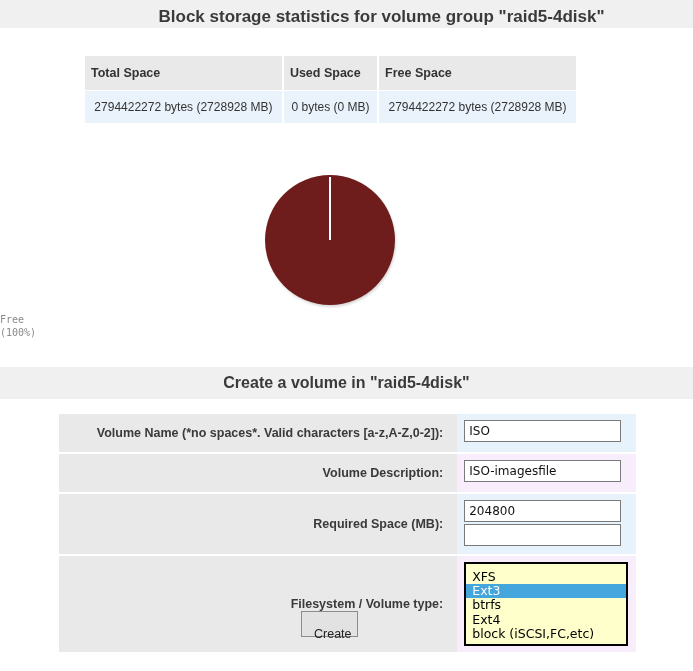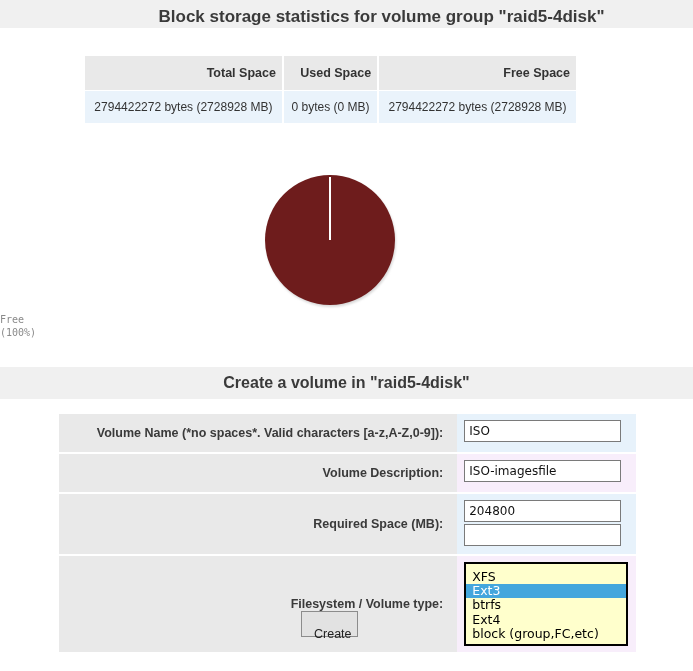--- a/index.html
+++ b/index.html
@@ -49,21 +49,21 @@
     border-collapse: separate;
     border-spacing: 2px 1px;
     font-size: 12px;
   }
   #stats-table th {
     background: #e9e9e9;
     color: #333333;
     font-weight: bold;
     font-size: 12.5px;
     padding: 10px 6px;
-    text-align: right;
+    text-align: left;
     white-space: nowrap;
   }
   #stats-table td {
     background: #eaf3fb;
     color: #333333;
     padding: 9px 6px;
     text-align: center;
     white-space: nowrap;
     font-size: 12px;
   }
@@ -240,21 +240,21 @@
     <div>Free</div>
     <div>(100%)</div>
   </div>
 </div>
 
 <div class="banner" id="banner-form">Create a volume in "raid5-4disk"</div>
 
 <table id="form-table">
   <tbody>
     <tr>
-      <td class="label-cell">Volume Name (*no spaces*. Valid characters [a-z,A-Z,0-9]):</td>
+      <td class="label-cell">Volume Name (*no spaces*. Valid characters [a-z,A-Z,0-2]):</td>
       <td class="field-cell field-blue">
         <input class="txt" type="text" value="ISO" style="">
       </td>
     </tr>
 
     <tr>
       <td class="label-cell">Volume Description:</td>
       <td class="field-cell field-pink">
         <input class="txt" type="text" value="ISO-imagesfile" style="">
       </td>
@@ -269,20 +269,20 @@
     </tr>
 
     <tr>
       <td class="label-cell">Filesystem / Volume type:</td>
       <td class="field-cell field-pink">
         <ul id="fs-listbox">
           <li>XFS</li>
           <li class="selected">Ext3</li>
           <li>btrfs</li>
           <li>Ext4</li>
-          <li>block (group,FC,etc)</li>
+          <li>block (iSCSI,FC,etc)</li>
         </ul>
       </td>
     </tr>
   </tbody>
 </table>
 
 <button id="create-button">Create</button>
 
 </body></html>

